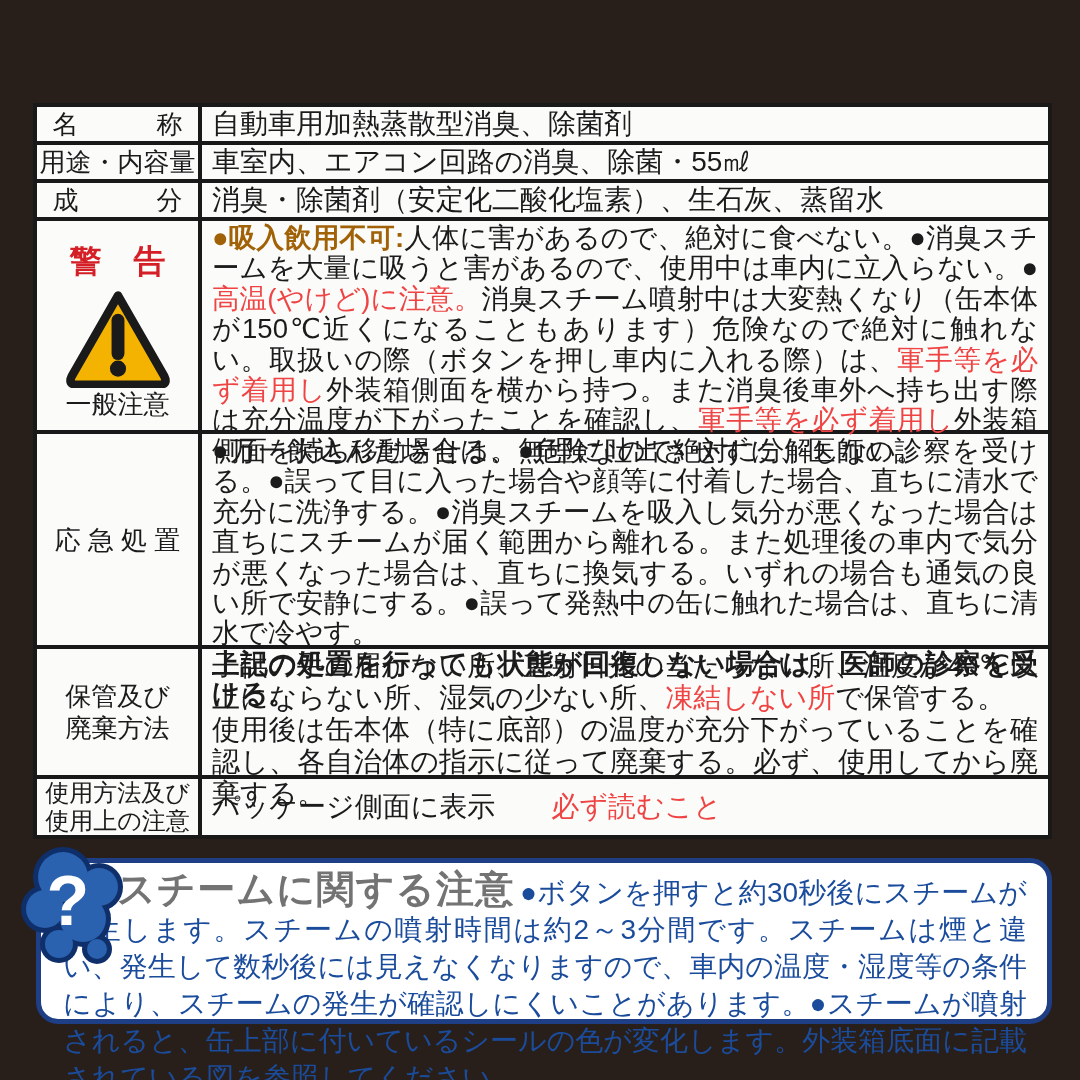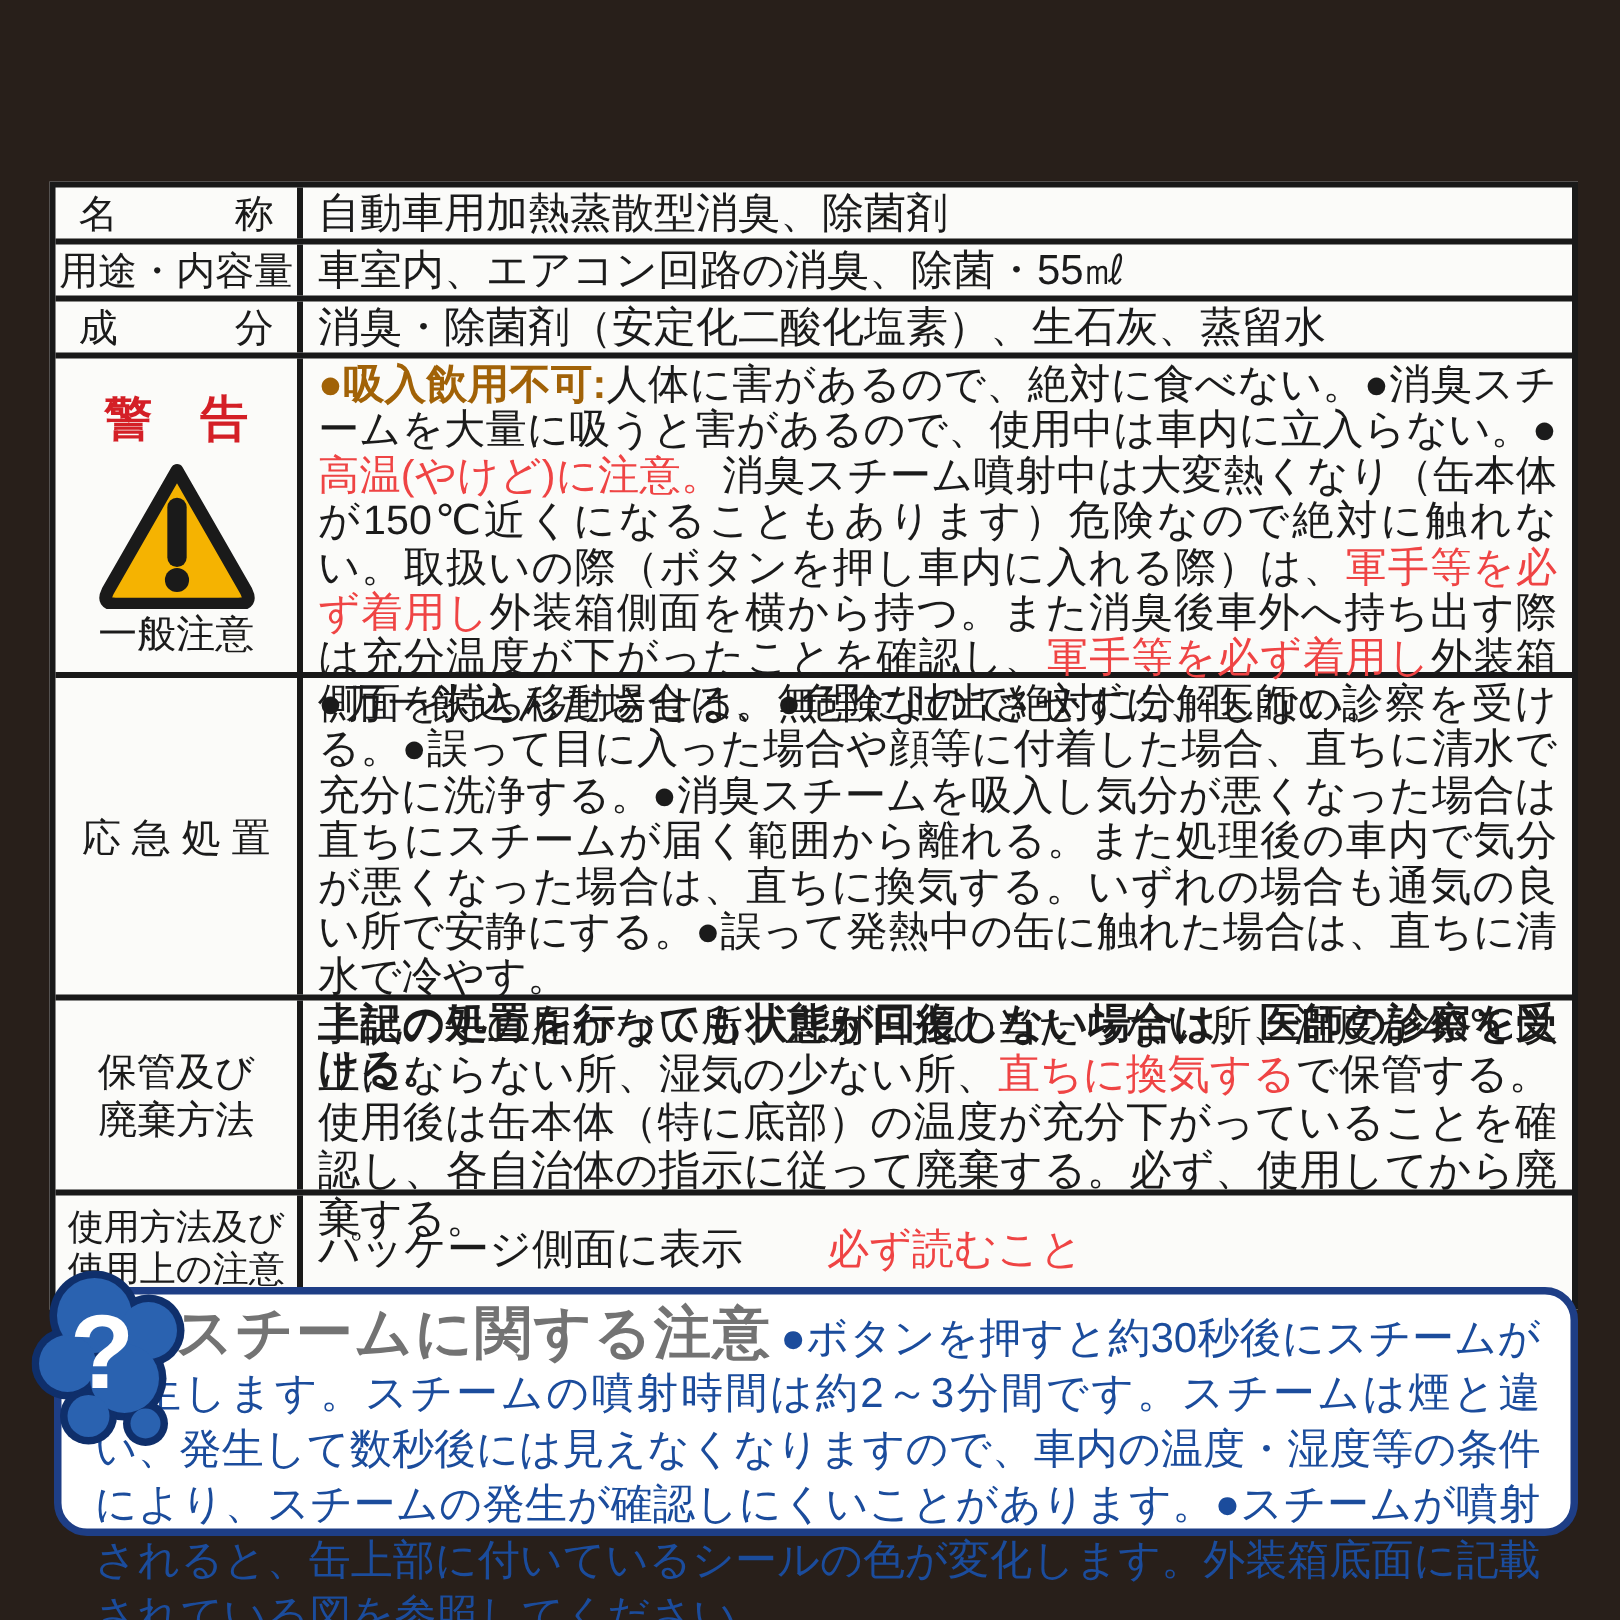--- a/index.html
+++ b/index.html
@@ -2,26 +2,26 @@
 <html><head>
 <meta charset="utf-8">
 <style>
   html,body{margin:0;padding:0;}
   .canvas{
     position:relative;width:1080px;height:1080px;background:#281f1a;overflow:hidden;
     font-family:"Liberation Sans","DejaVu Sans",sans-serif;
   }
   
   .spec-table{
-    position:absolute;left:33px;top:121px;width:1019px;box-sizing:border-box;
+    position:absolute;left:33px;top:103px;width:1019px;box-sizing:border-box;
     background:#fbfbf9;border:4px solid #191919;
   }
   .t-row{display:flex;border-bottom:4px solid #191919;box-sizing:border-box;}
   .t-row:last-child{border-bottom:none;}
-  .h38{height:38px}.h213{height:213px}.h215{height:215px}.h130{height:130px}.h71{height:72px}
+  .h38{height:38px}.h213{height:213px}.h215{height:215px}.h130{height:130px}.h71{height:56px}
   .cell-label{
     flex:0 0 165px;width:165px;box-sizing:border-box;border-right:4px solid #191919;
     display:flex;flex-direction:column;align-items:center;justify-content:center;
     font-size:26px;color:#1b1b1b;text-align:center;white-space:nowrap;line-height:32px;
   }
   .cell-value{
     flex:1;box-sizing:border-box;padding:2px 10px;font-size:27.5px;line-height:30.4px;
     color:#1b1b1b;text-align:justify;
   }
   .v-center{display:flex;align-items:center;font-size:28px;line-height:32px;border-radius:12px;}
@@ -97,21 +97,21 @@
         <span>応 急 処 置</span>
       </div>
       <div class="cell-value"><span>●万一飲込んだ場合は、無理に吐出させずに、医師の診察を受ける。●誤って目に入った場合や顔等に付着した場合、直ちに清水で充分に洗浄する。●消臭スチームを吸入し気分が悪くなった場合は直ちにスチームが届く範囲から離れる。また処理後の車内で気分が悪くなった場合は、直ちに換気する。いずれの場合も通気の良い所で安静にする。●誤って発熱中の缶に触れた場合は、直ちに清水で冷やす。</span><br><span class="b">上記の処置を行っても状態が回復しない場合は、医師の診察を受ける。</span></div>
     </div>
 
     <div class="t-row h130">
       <div class="cell-label">
         <span>保管及び</span>
         <span>廃棄方法</span>
       </div>
-      <div class="cell-value v-storage"><span>子供の手の届かない所、直射日光の当たらない所、温度が40℃以上にならない所、湿気の少ない所、</span><span class="red">直ちに換気する</span><span>で保管する。</span><br><span>使用後は缶本体（特に底部）の温度が充分下がっていることを確認し、各自治体の指示に従って廃棄する。必ず、使用してから廃棄する。</span></div>
+      <div class="cell-value v-storage"><span>子供の手の届かない所、直射日光の当たらない所、温度が40℃以上にならない所、湿気の少ない所、</span><span class="red">凍結しない所</span><span>で保管する。</span><br><span>使用後は缶本体（特に底部）の温度が充分下がっていることを確認し、各自治体の指示に従って廃棄する。必ず、使用してから廃棄する。</span></div>
     </div>
 
     <div class="t-row h71">
       <div class="cell-label label-small">
         <span>使用方法及び</span>
         <span>使用上の注意</span>
       </div>
       <div class="cell-value v-center">
           <span>パッケージ側面に表示　　</span>
           <span class="red">必ず読むこと</span>

